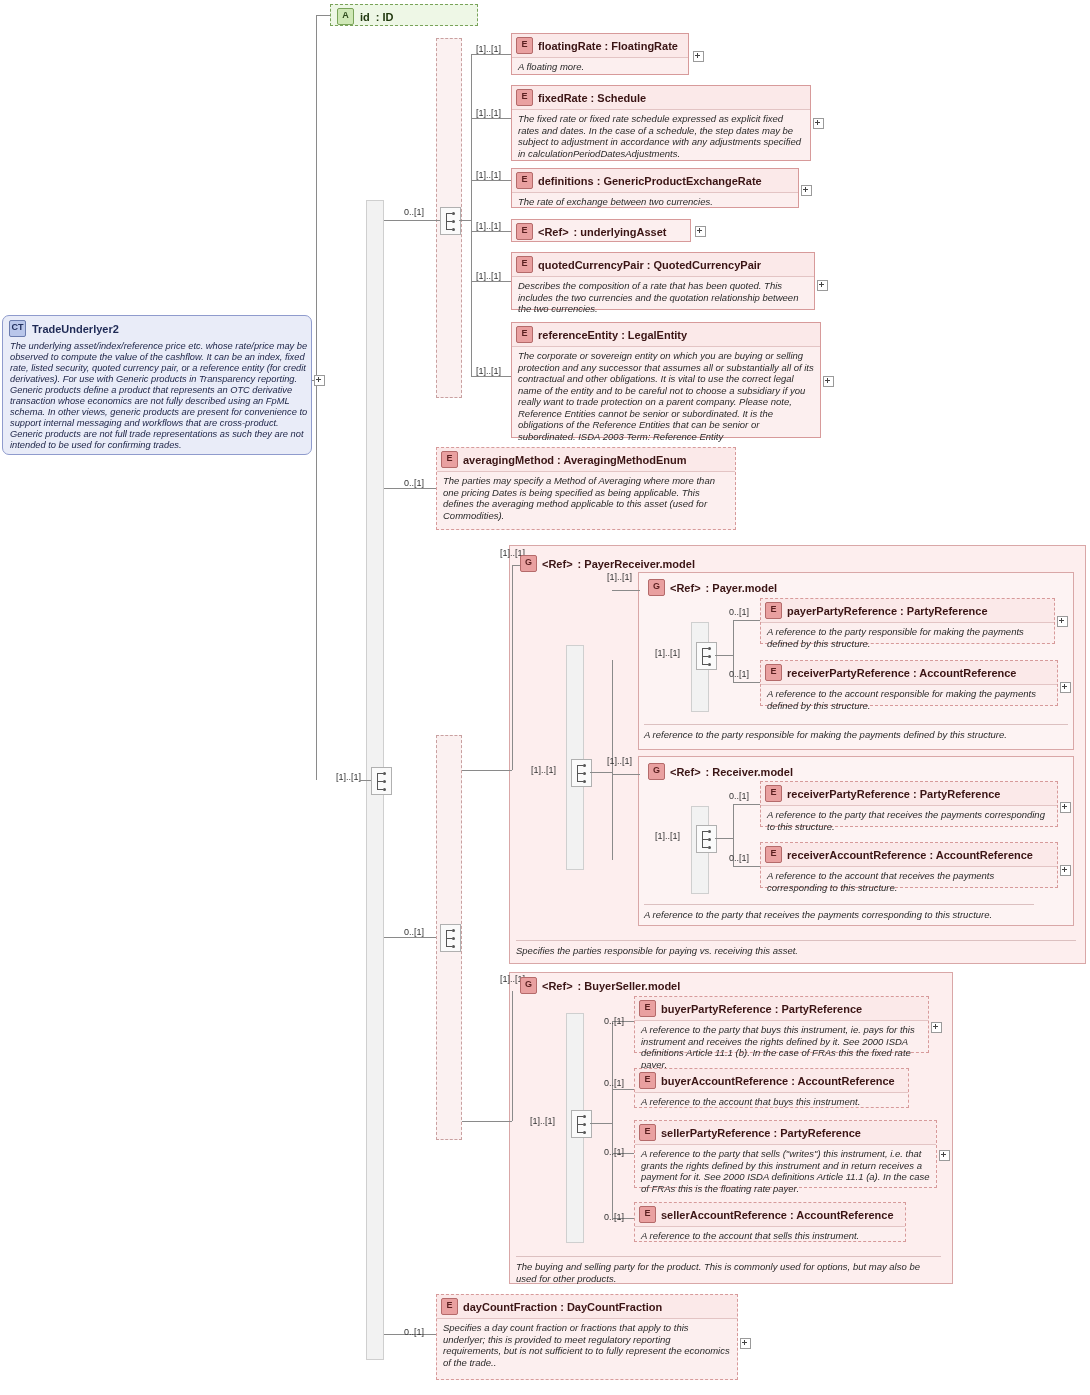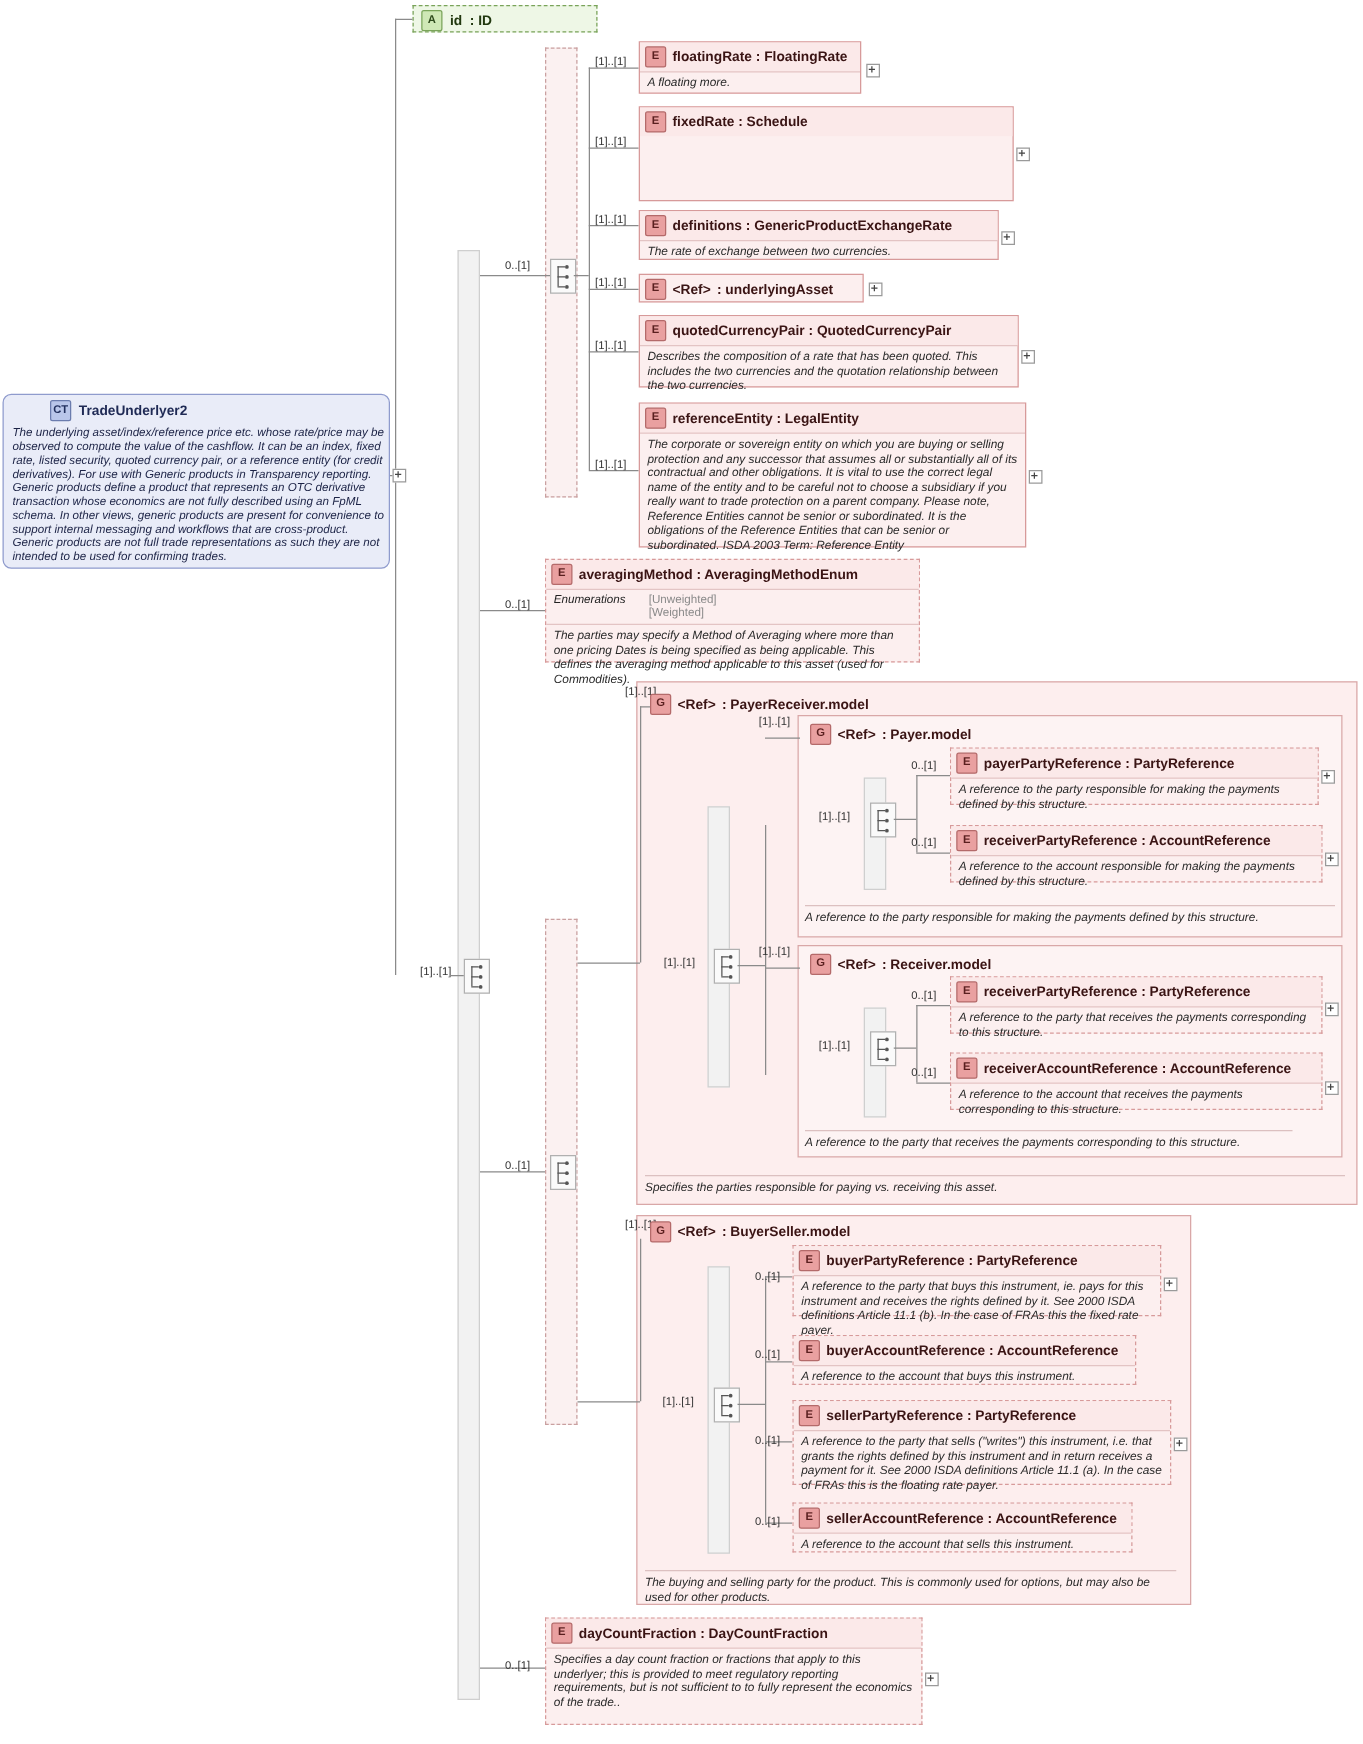--- a/index.html
+++ b/index.html
@@ -58,21 +58,21 @@
   .sym .ln2{height:1px;width:6px;left:5px;top:5px;}
   .sym .ln3{height:1px;width:6px;left:5px;top:13px;}
   .sym .ln4{height:1px;width:6px;left:5px;top:21px;}
   .sym .p1{left:11px;top:3.5px;}
   .sym .p2{left:11px;top:11.5px;}
   .sym .p3{left:11px;top:19.5px;}
 
   
   .callout{position:absolute;box-sizing:border-box;border:1px solid #8f9bcd;background:#e9ecf8;
            border-radius:7px;}
-  .callout .hdr{display:flex;align-items:center;gap:6px;padding:4px 6px 2px 6px;margin-left:31px;}
+  .callout .hdr{display:flex;align-items:center;gap:6px;padding:4px 6px 2px 6px;}
   .callout .ct-title{font-weight:bold;font-size:11px;color:#1f2a55;}
   .callout .desc{font-style:italic;font-size:9.3px;line-height:11px;color:#1b2245;
                  border-top:none;padding:2px 3px 6px 7px;}
 
   
   .facets{font-size:9.3px;padding:2px 6px 3px 6px;border-top:1px solid #e3c4c4;}
   .facetrow{display:flex;gap:6px;line-height:11px;}
   .facetrow .k{font-style:italic;color:#222;min-width:70px;}
   .facetrow .v{color:#8a8a8a;}
   .facetcol{display:flex;flex-direction:column;}
@@ -150,20 +150,21 @@
 </div>
 <div class="plus" style="left:693px;top:51px;"></div>
 
 <div class="ln lnh" style="left:471px;top:118px;width:40px;"></div>
 <div class="card" style="left:476px;top:108px;">[1]..[1]</div>
 <div class="node elem" style="left:511px;top:85px;width:300px;height:76px;">
   <div class="hdr">
     <span class="badge">E</span>
     <span class="title">fixedRate : Schedule</span>
   </div>
+  <div class="desc">The fixed rate or fixed rate schedule expressed as explicit fixed rates and dates. In the case of a schedule, the step dates may be subject to adjustment in accordance with any adjustments specified in calculationPeriodDatesAdjustments.</div>
 </div>
 <div class="plus" style="left:813px;top:118px;"></div>
 
 <div class="ln lnh" style="left:471px;top:180px;width:40px;"></div>
 <div class="card" style="left:476px;top:170px;">[1]..[1]</div>
 <div class="node elem" style="left:511px;top:168px;width:288px;height:40px;">
   <div class="hdr">
     <span class="badge">E</span>
     <span class="title">definitions : GenericProductExchangeRate</span>
   </div>
@@ -203,29 +204,20 @@
   <div class="desc">The corporate or sovereign entity on which you are buying or selling protection and any successor that assumes all or substantially all of its contractual and other obligations. It is vital to use the correct legal name of the entity and to be careful not to choose a subsidiary if you really want to trade protection on a parent company. Please note, Reference Entities cannot be senior or subordinated. It is the obligations of the Reference Entities that can be senior or subordinated. ISDA 2003 Term: Reference Entity</div>
 </div>
 <div class="plus" style="left:823px;top:376px;"></div>
 
 <div class="ln lnh" style="left:384px;top:488px;width:52px;"></div>
 <div class="card" style="left:404px;top:478px;">0..[1]</div>
 <div class="node elem dashed" style="left:436px;top:447px;width:300px;height:83px;">
   <div class="hdr">
     <span class="badge">E</span>
     <span class="title">averagingMethod : AveragingMethodEnum</span>
-  </div>
-  <div class="facets">
-    <div class="facetrow">
-      <span class="k">Enumerations</span>
-      <span class="facetcol">
-        <span class="v">[Unweighted]</span>
-        <span class="v">[Weighted]</span>
-      </span>
-    </div>
   </div>
   <div class="desc">The parties may specify a Method of Averaging where more than one pricing Dates is being specified as being applicable. This defines the averaging method applicable to this asset (used for Commodities).</div>
 </div>
 
 <div class="grp" style="left:509px;top:545px;width:577px;height:419px;"></div>
 <div class="ln lnh" style="left:384px;top:937px;width:52px;"></div>
 <div class="card" style="left:404px;top:927px;">0..[1]</div>
 
 <div class="dashbox" style="left:436px;top:735px;width:26px;height:405px;"></div>
 <div class="sym" style="left:440px;top:924px;">

